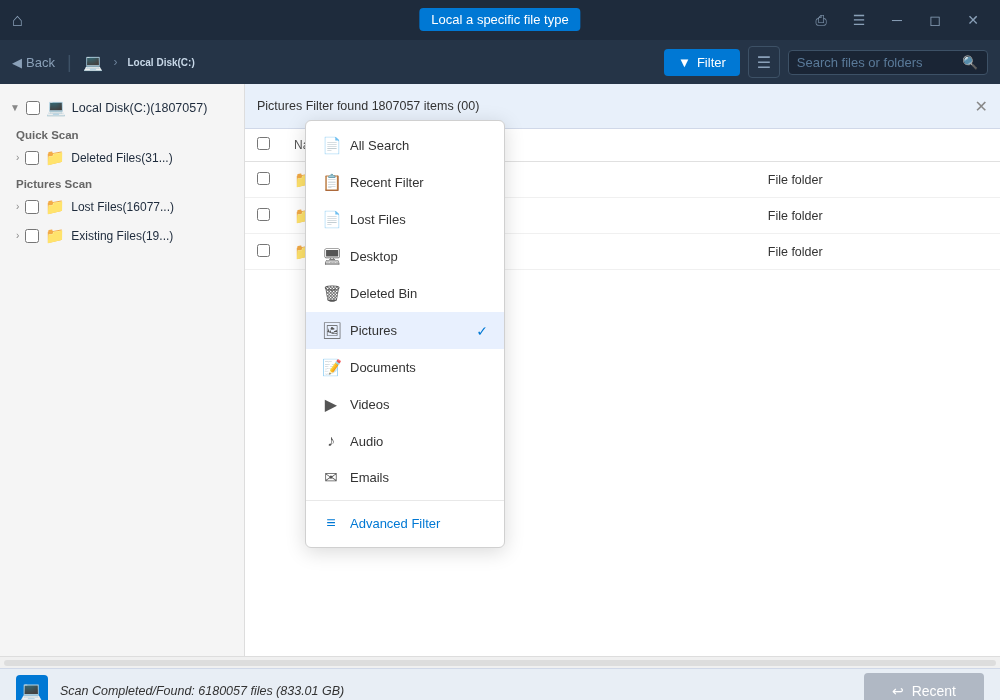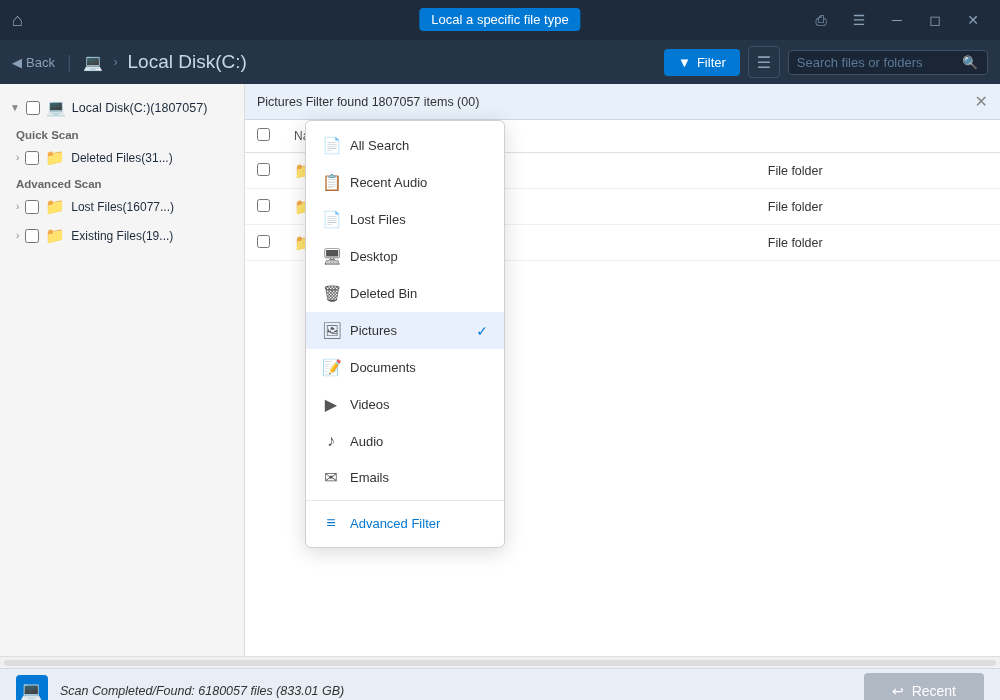--- a/index.html
+++ b/index.html
@@ -75,21 +75,22 @@
       color: #8aa0b8;
       font-size: 16px;
     }
     .nav-arrow {
       color: #6b8099;
       font-size: 12px;
       margin: 0 2px;
     }
     .nav-path {
       color: #c8d8e8;
-      font-size: 19px;
+      font-size: 10px;
+      font-weight: bold;
     }
     .nav-spacer { flex: 1; }
     .filter-btn {
       background: #0078d4;
       color: white;
       border: none;
       padding: 6px 14px;
       border-radius: 4px;
       cursor: pointer;
       display: flex;
@@ -182,21 +183,21 @@
 
     
     .content-area {
       flex: 1;
       background: white;
       display: flex;
       flex-direction: column;
       position: relative;
     }
     .content-header {
-      height: 36px;
+      height: 45px;
       background: #e8f0fa;
       display: flex;
       align-items: center;
       padding: 4px 12px;
       border-bottom: 1px solid #d0d8e8;
       font-size: 12.5px;
       color: #333;
       gap: 8px;
     }
     .content-close {
@@ -384,21 +385,21 @@
 
     <div class="sidebar-section-label">Quick Scan</div>
 
     <div class="sidebar-item">
       <span style="font-size:10px;color:#888;">›</span>
       <input type="checkbox" class="sidebar-checkbox" style="">
       <span class="folder-icon-yellow">📁</span>
       <span>Deleted Files(31...)</span>
     </div>
 
-    <div class="sidebar-section-label">Advanced Scan</div>
+    <div class="sidebar-section-label">Pictures Scan</div>
 
     <div class="sidebar-item">
       <span style="font-size:10px;color:#888;">›</span>
       <input type="checkbox" class="sidebar-checkbox" style="">
       <span class="folder-icon-yellow">📁</span>
       <span>Lost Files(16077...)</span>
     </div>
 
     <div class="sidebar-item">
       <span style="font-size:10px;color:#888;">›</span>
@@ -462,21 +463,21 @@
         </tbody>
     </table>
 
     <div class="dropdown-overlay" id="filter-dropdown">
     <div class="dropdown-item">
           <span class="item-icon">📄</span>
           <span>All Search</span>
         </div>
         <div class="dropdown-item">
           <span class="item-icon">📋</span>
-          <span>Recent Audio</span>
+          <span>Recent Filter</span>
         </div>
         <div class="dropdown-item">
           <span class="item-icon">📄</span>
           <span>Lost Files</span>
         </div>
         <div class="dropdown-item">
           <span class="item-icon">🖥</span>
           <span>Desktop</span>
         </div>
         <div class="dropdown-item">

